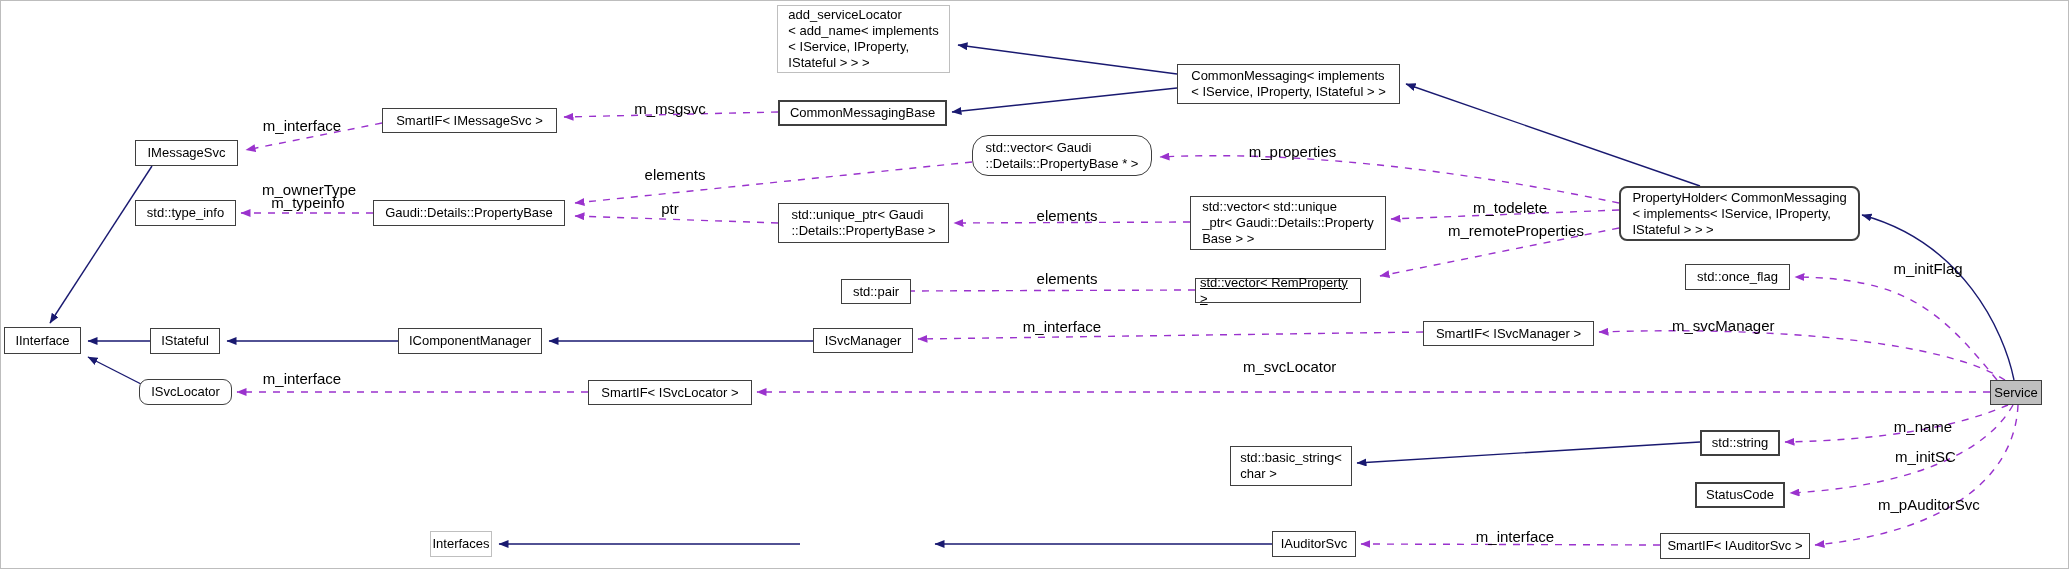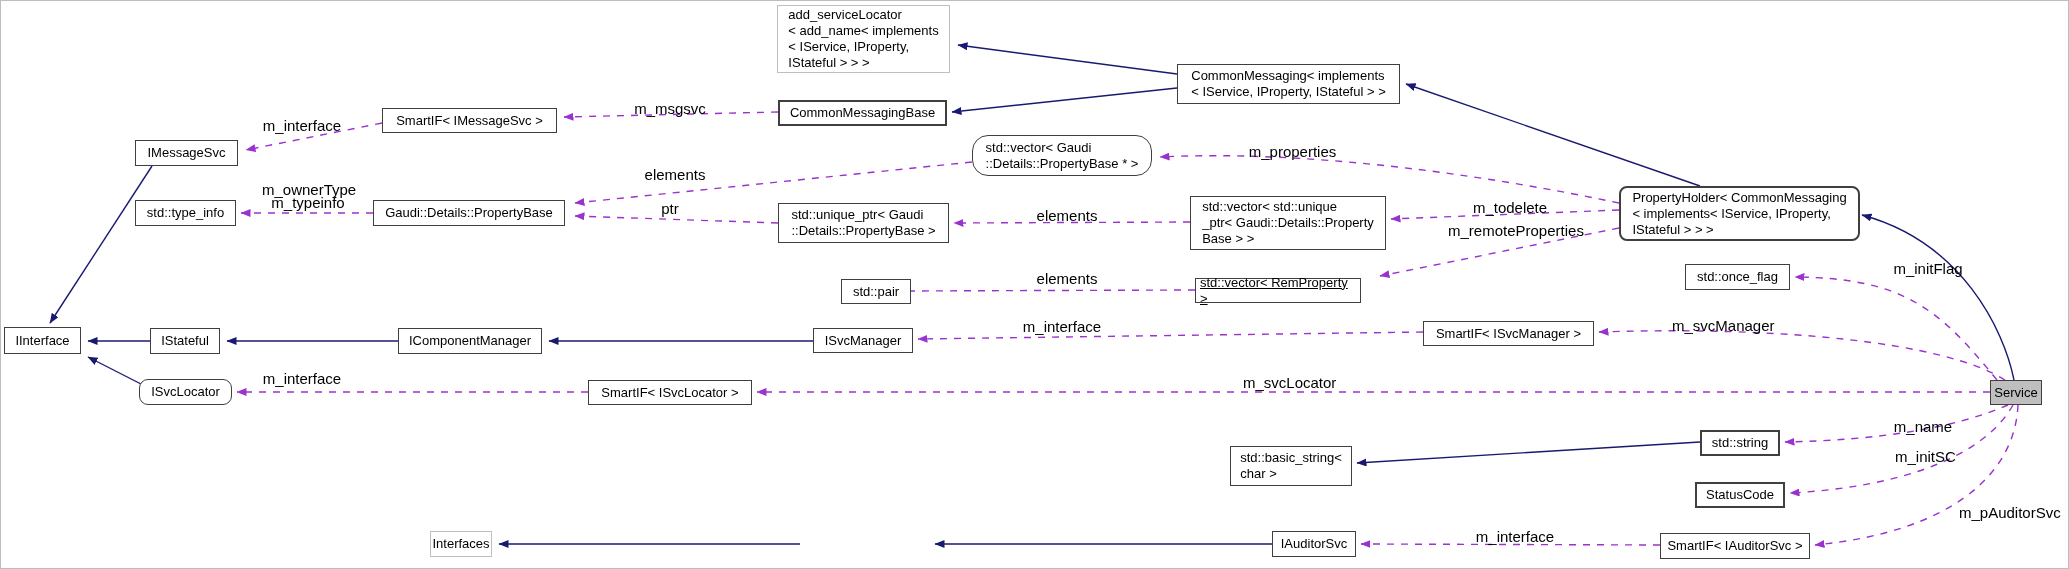--- a/index.html
+++ b/index.html
@@ -129,19 +129,19 @@
 m_typeinfo</div>
   <div class="elabel" style="left:650px;top:202px;width:40px;">ptr</div>
   <div class="elabel" style="left:1032px;top:209px;width:70px;">elements</div>
   <div class="elabel" style="left:1470px;top:201px;width:80px;">m_todelete</div>
   <div class="elabel" style="left:1448px;top:224px;width:125px;">m_remoteProperties</div>
   <div class="elabel" style="left:1032px;top:272px;width:70px;">elements</div>
   <div class="elabel" style="left:1893px;top:262px;width:70px;">m_initFlag</div>
   <div class="elabel" style="left:1022px;top:320px;width:80px;">m_interface</div>
   <div class="elabel" style="left:1672px;top:319px;width:100px;">m_svcManager</div>
   <div class="elabel" style="left:262px;top:372px;width:80px;">m_interface</div>
-  <div class="elabel" style="left:1243px;top:376px;width:90px;">m_svcLocator</div>
+  <div class="elabel" style="left:1243px;top:360px;width:90px;">m_svcLocator</div>
   <div class="elabel" style="left:1893px;top:420px;width:60px;">m_name</div>
   <div class="elabel" style="left:1895px;top:450px;width:60px;">m_initSC</div>
-  <div class="elabel" style="left:1959px;top:498px;width:100px;margin-top:8px;">m_pAuditorSvc</div>
+  <div class="elabel" style="left:1878px;top:498px;width:100px;">m_pAuditorSvc</div>
   <div class="elabel" style="left:1475px;top:530px;width:80px;">m_interface</div>
 
 </div>
 
 </body></html>

